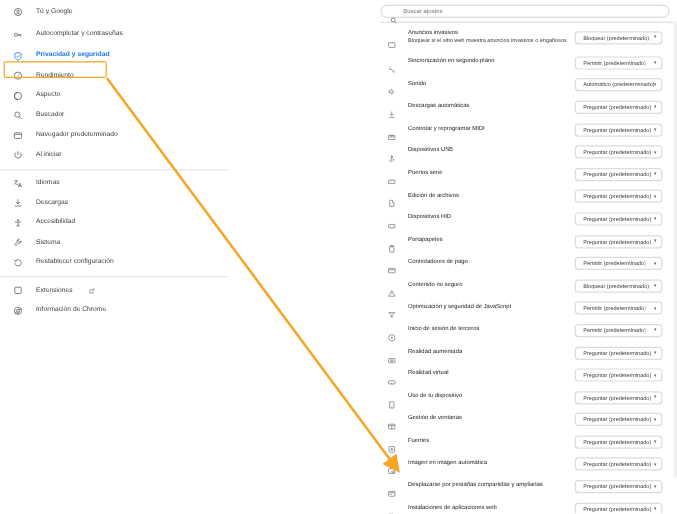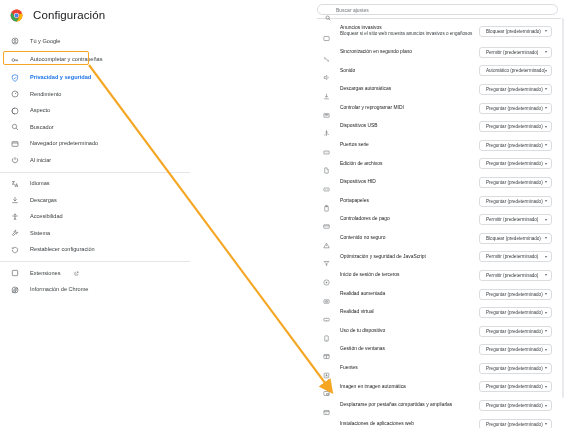--- a/index.html
+++ b/index.html
@@ -81,33 +81,20 @@
 
   
   #arrow { position: absolute; left: 0; top: 0; width: 564px; height: 428px; pointer-events: none; }
 </style>
 </head>
 <body>
 
 <div id="app">
 
   <div id="sidebar">
-    <div class="brand">
-      <span class="chrome-logo">
-        <svg viewBox="0 0 24 24" width="13" height="13">
-          <circle cx="12" cy="12" r="11" fill="#ea4335"></circle>
-          <path d="M12 1a11 11 0 0 1 9.5 5.5H12a5.5 5.5 0 0 0-4.8 2.8L3.3 5.9A11 11 0 0 1 12 1z" fill="#ea4335"></path>
-          <path d="M21.5 6.5A11 11 0 0 1 12 23l4.5-7.8A5.5 5.5 0 0 0 17.5 12a5.5 5.5 0 0 0-.8-2.9h4.8z" fill="#fbbc05"></path>
-          <path d="M12 23A11 11 0 0 1 3.3 5.9l4.4 7.6A5.5 5.5 0 0 0 12 17.5h4.5z" fill="#34a853"></path>
-          <circle cx="12" cy="12" r="4.6" fill="#fff"></circle>
-          <circle cx="12" cy="12" r="3.5" fill="#4285f4"></circle>
-        </svg>
-      </span>
-      <span class="brand-title">Configuración</span>
-    </div>
 
     <div class="nav">
       <div class="nav-item">
         <span class="ic"><svg viewBox="0 0 24 24" width="8" height="8" fill="none" stroke="currentColor" stroke-width="2">
               <circle cx="12" cy="12" r="9"></circle>
               <circle cx="12" cy="10" r="3"></circle>
               <path d="M6.5 19a6 6 0 0 1 11 0"></path>
             </svg></span>
         <span class="lbl">Tú y Google</span>
       </div>

